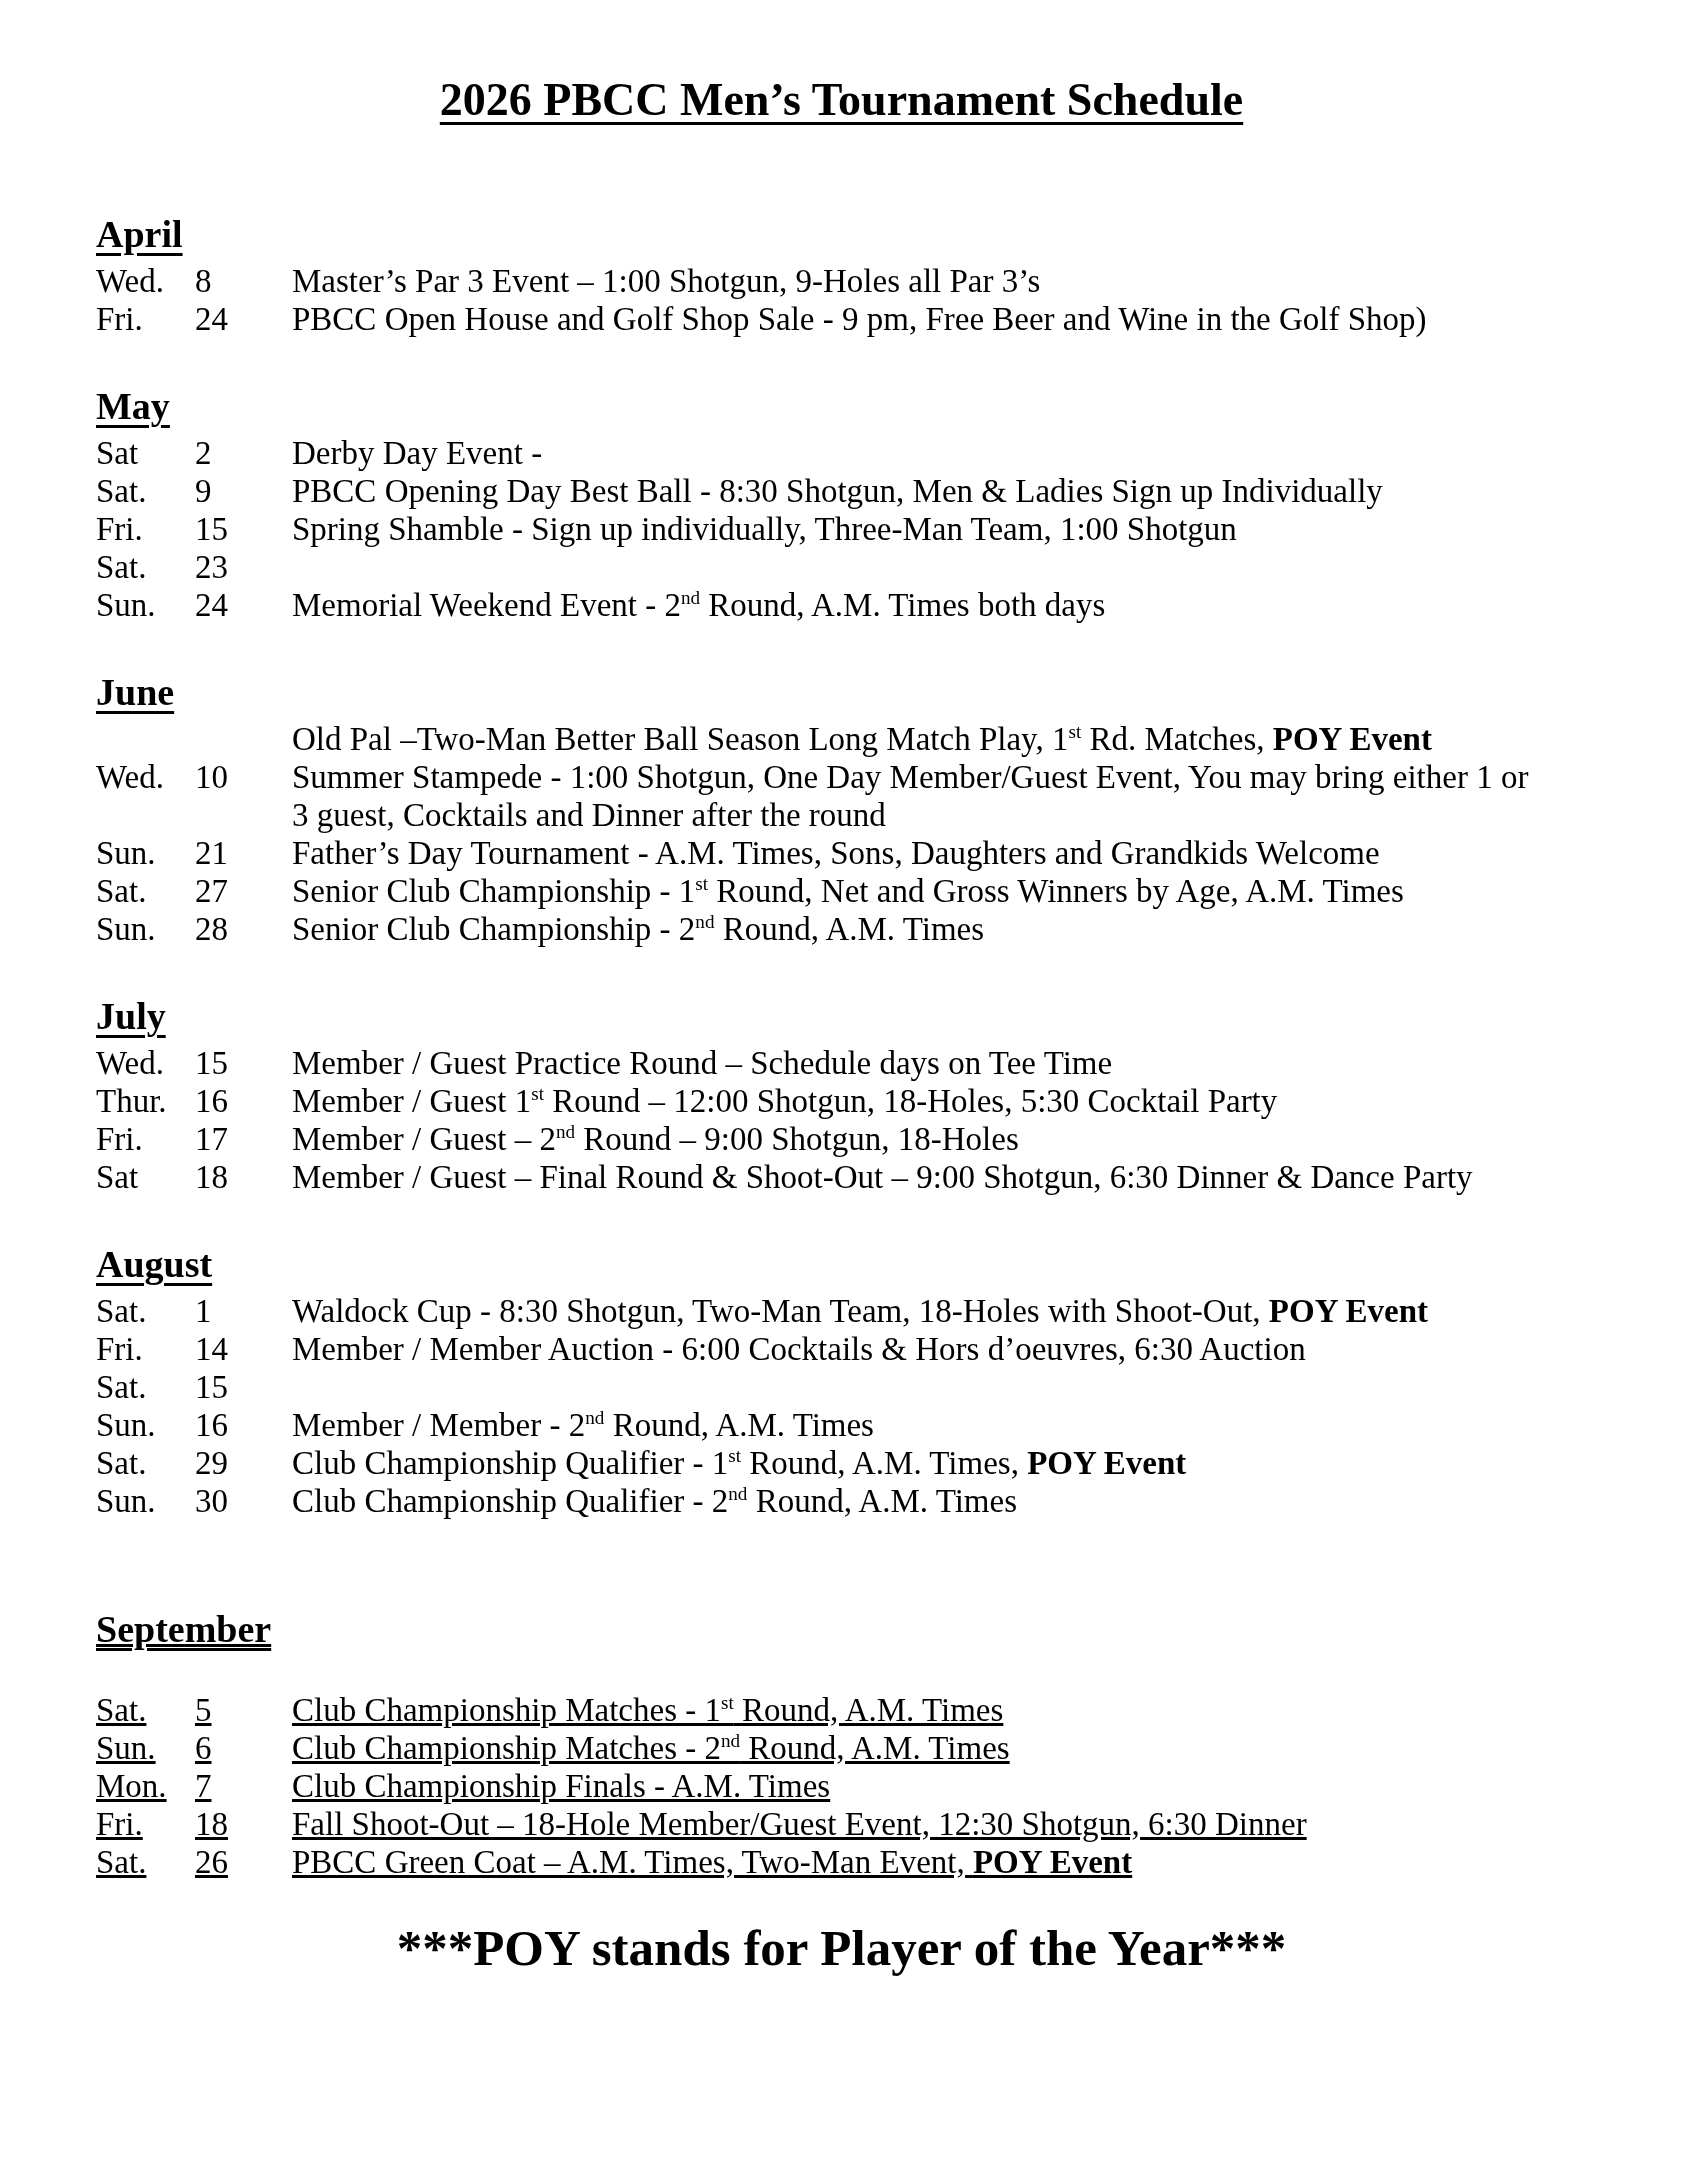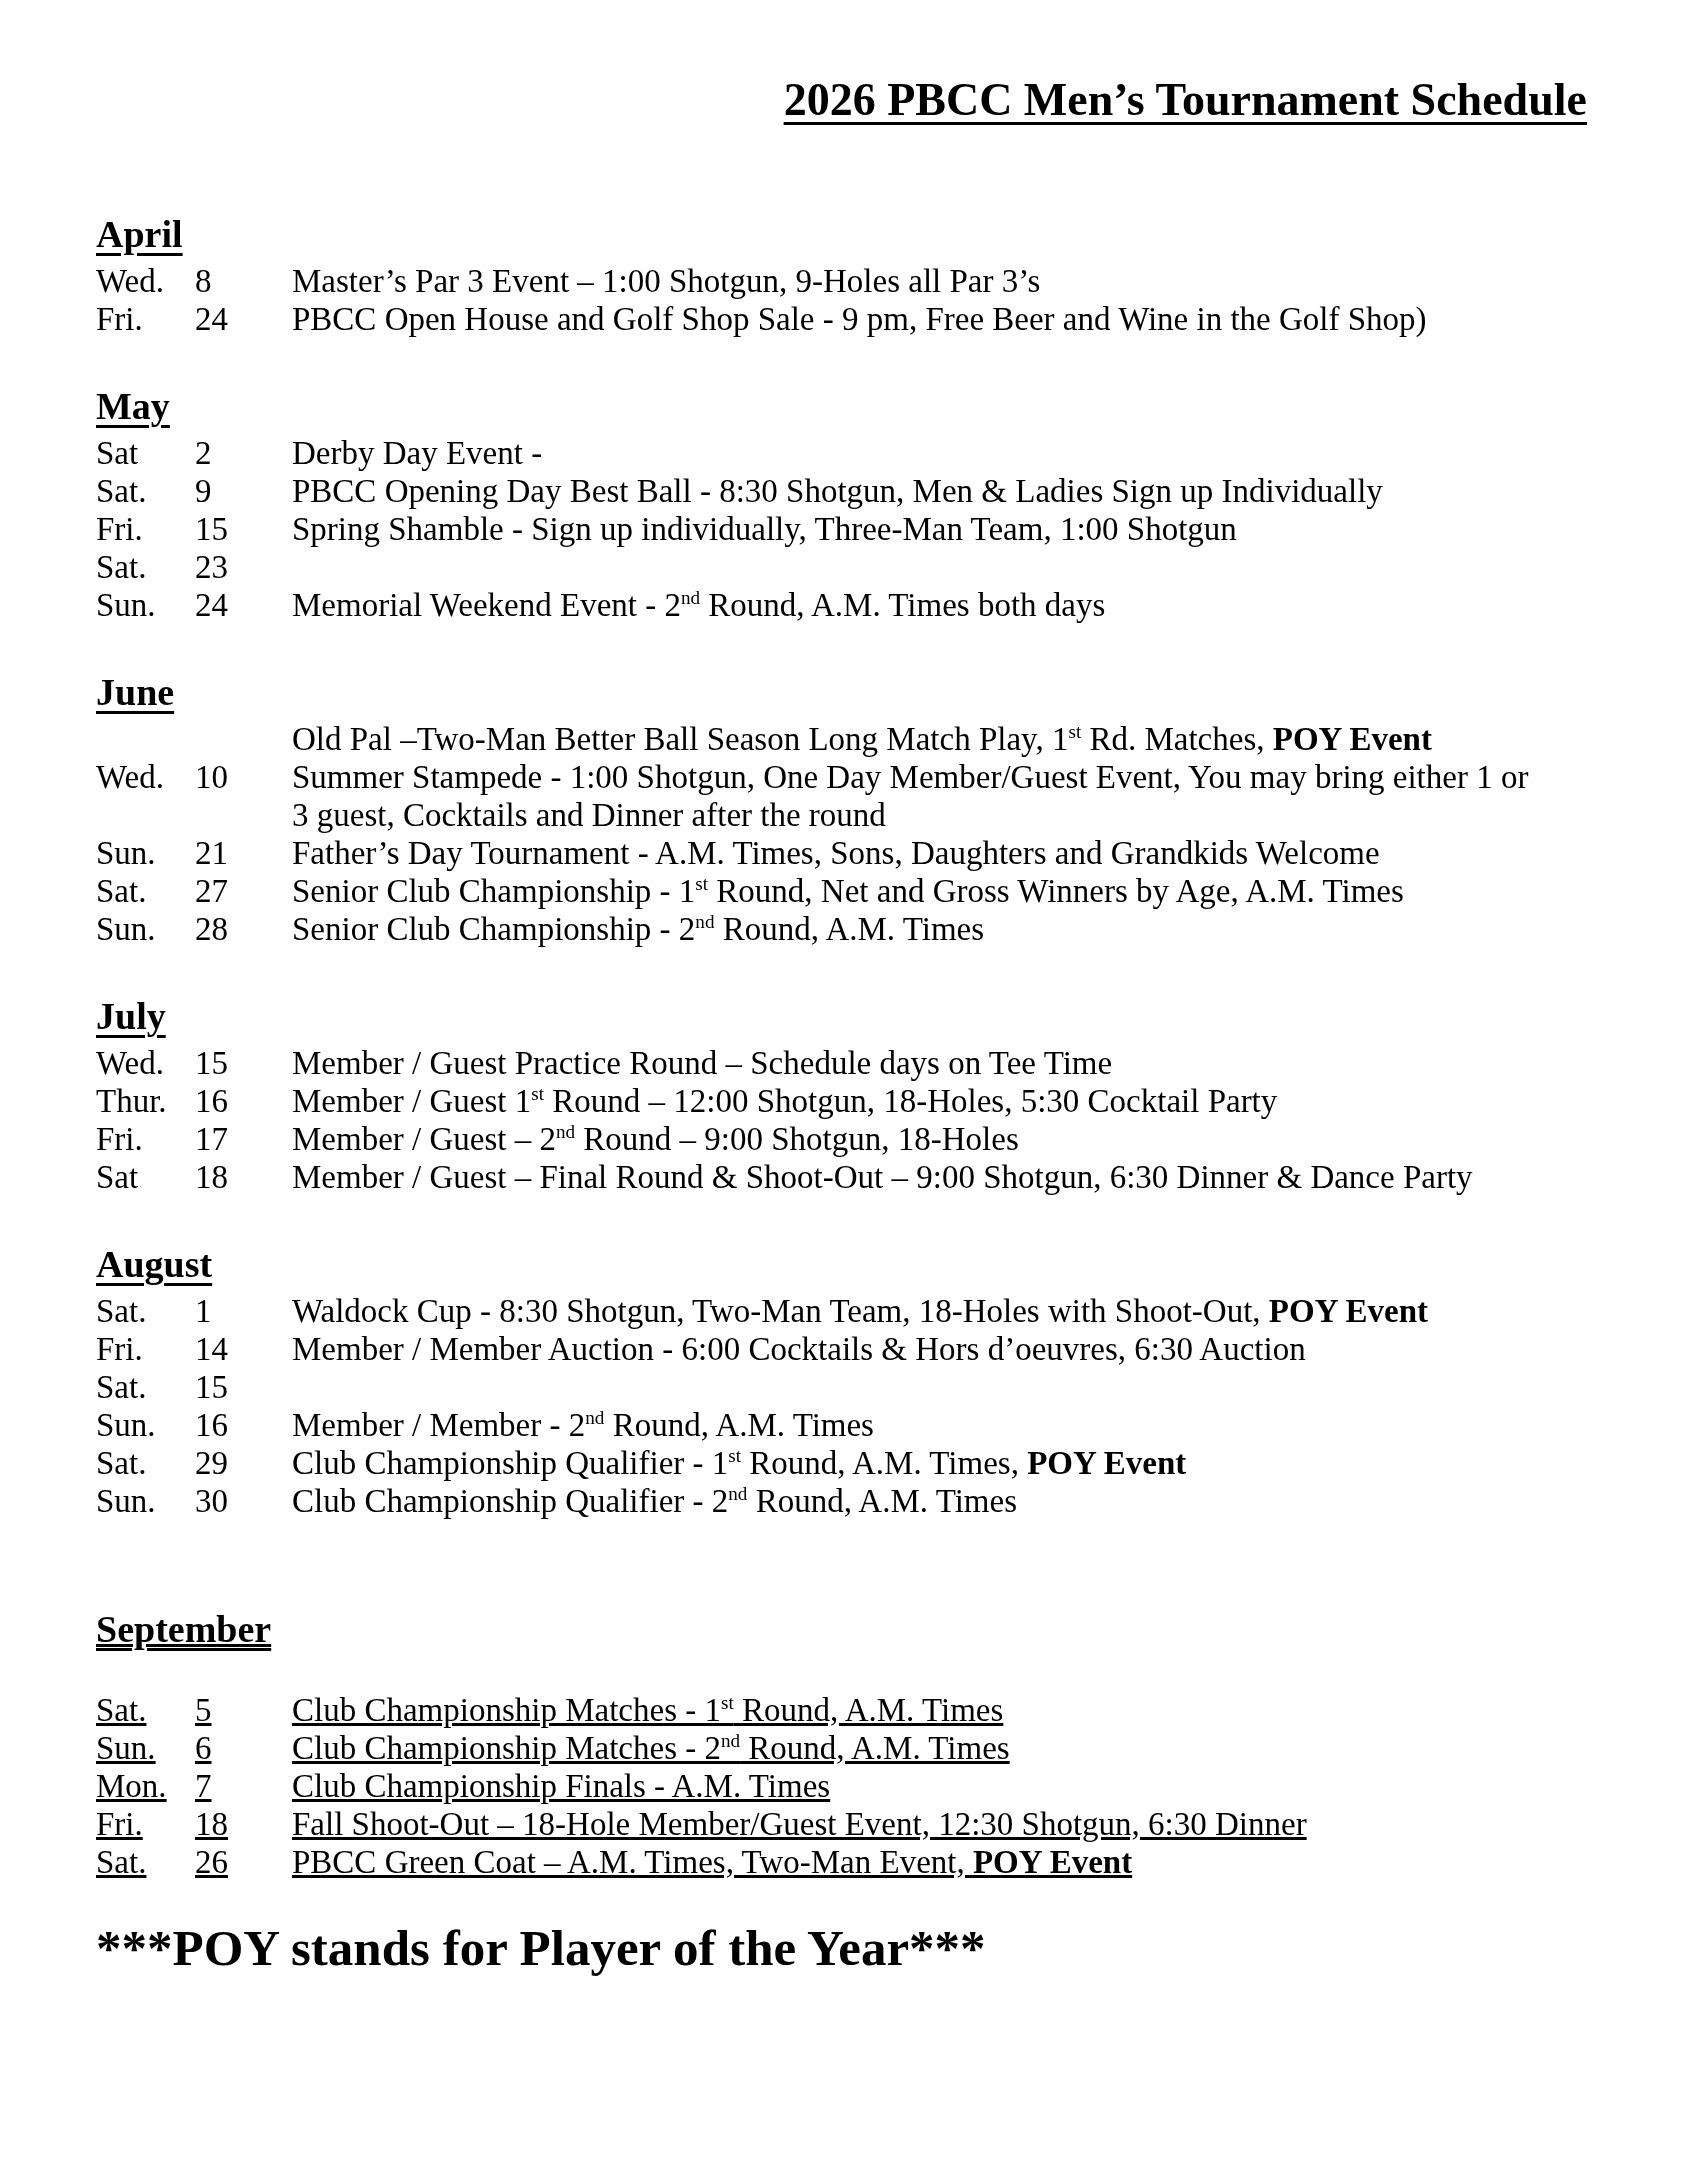--- a/index.html
+++ b/index.html
@@ -16,21 +16,21 @@
   .page {
     box-sizing: border-box;
     width: 1683px;
     height: 2178px;
     padding: 46px 96px 0 96px;
   }
   .title {
     font-size: 46px;
     line-height: 51px;
     font-weight: 700;
-    text-align: right;
+    text-align: center;
     margin: 28px 0 0 0;
     text-decoration: underline;
     text-decoration-thickness: 3px;
     text-underline-offset: 7px;
   }
   .month { margin-top: 44px; }
   .month:first-child { margin-top: 85px; }
   .month.big-gap { margin-top: 85px; text-decoration: underline; }
   .month-name {
     font-size: 38px;
@@ -53,20 +53,21 @@
     vertical-align: super;
     font-size: 0.58em;
     line-height: 0;
   }
   .b { font-weight: 700; }
   .footer-note {
     margin-top: 38px;
     font-size: 51px;
     line-height: 59px;
     font-weight: 700;
+    text-align: center;
   }
 </style>
 </head>
 <body>
 
 <div class="page">
   <h1 class="title">2026 PBCC Men’s Tournament Schedule</h1>
   <main id="schedule">
       <section class="month">
         <h2 class="month-name">April</h2>

